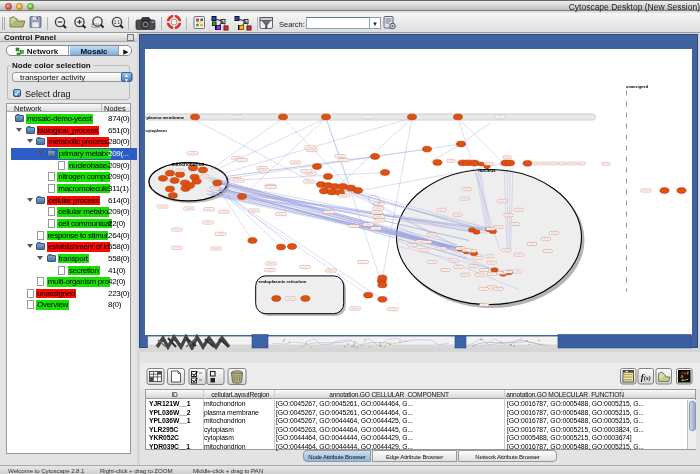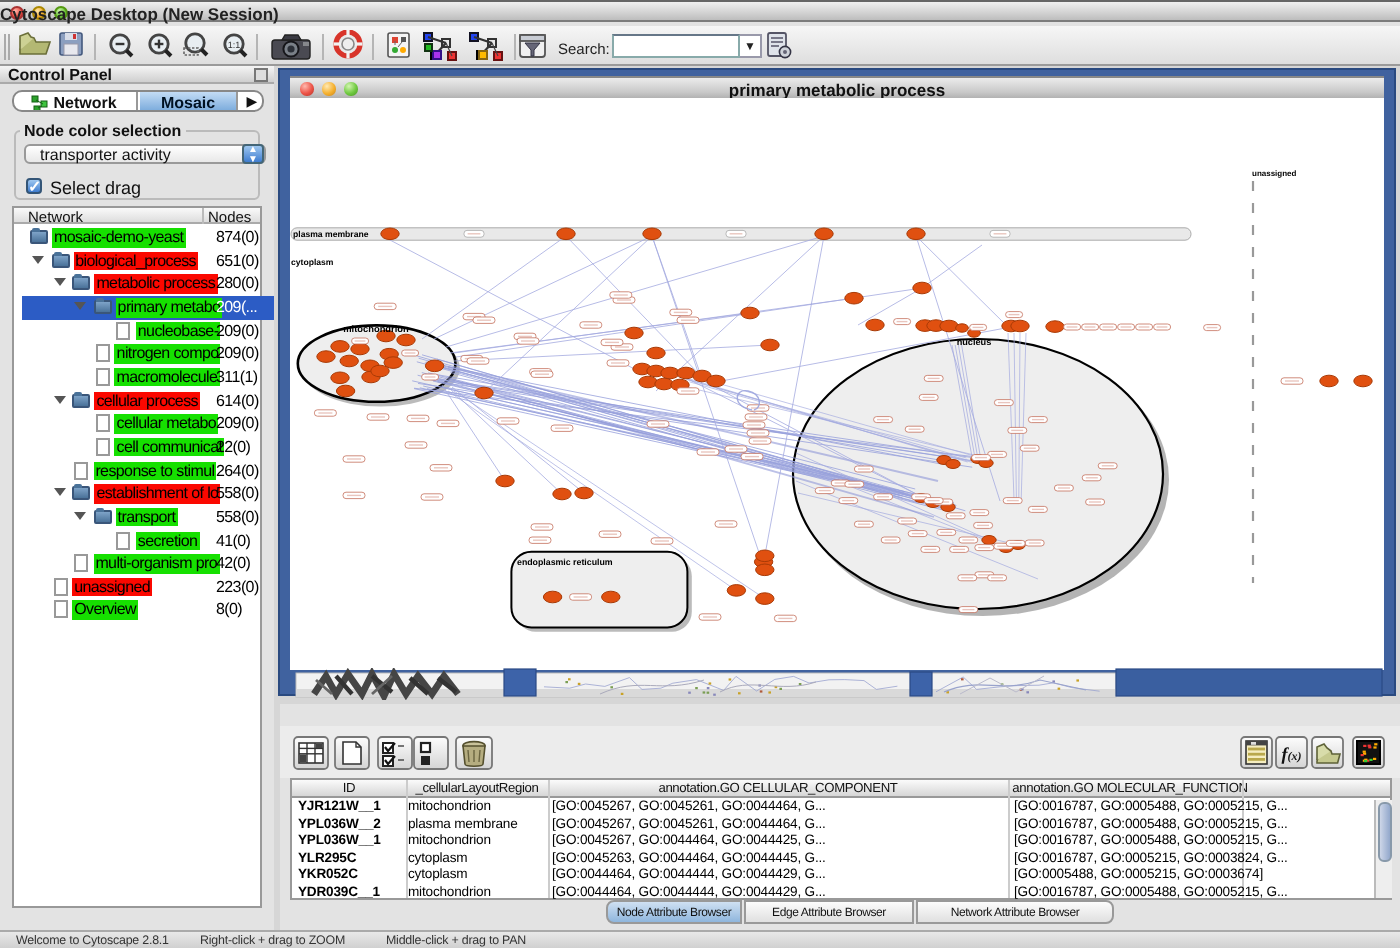--- a/index.html
+++ b/index.html
@@ -3,21 +3,21 @@
 <style>
 *{margin:0;padding:0;box-sizing:border-box}
 html,body{width:700px;height:474px;overflow:hidden;font-family:"Liberation Sans",sans-serif}
 #win{position:absolute;left:0;top:0;width:700px;height:474px;background:#e2e2e2}
 
 #titlebar{position:absolute;left:0;top:0;width:700px;height:11px;background:linear-gradient(#f0f0f0,#d2d2d2 60%,#bdbdbd);border-top:1px solid #666;border-bottom:1px solid #7c7c7c}
 .tl{position:absolute;top:2px;width:7px;height:7px;border-radius:50%}
 #titlebar .t1{left:5px;background:radial-gradient(circle at 35% 30%,#ffb9ae,#ec5347 55%,#b03328);border:.5px solid #a33}
 #titlebar .t2{left:16px;background:radial-gradient(circle at 35% 30%,#ffe9b3,#f5b02e 55%,#c5821b);border:.5px solid #a80}
 #titlebar .t3{left:27px;background:radial-gradient(circle at 35% 30%,#d2f5b0,#6fc93f 55%,#4b9427);border:.5px solid #591}
-#titlebar .ttl{position:absolute;left:0;right:0;top:1px;text-align:left;font-size:8.5px;font-weight:bold;color:#222}
+#titlebar .ttl{position:absolute;left:0;right:0;top:1px;text-align:right;font-size:8.5px;font-weight:normal;color:#222}
 
 #toolbar{position:absolute;left:0;top:13px;width:700px;height:20px;background:linear-gradient(#f6f6f6,#dedede);border-bottom:1px solid #9a9a9a}
 .sep{position:absolute;top:4px;height:13px;width:1px;background:#b5b5b5}
 #toolbar svg{position:absolute;top:2px}
 #searchlbl{position:absolute;left:279px;top:7px;font-size:7.5px;color:#222}
 #searchbox{position:absolute;left:306px;top:4px;width:64px;height:12px;background:#fff;border:1px solid #8aa;border-top:1px solid #678}
 #searcharrow{position:absolute;left:370px;top:4px;width:11px;height:12px;background:#fff;border:1px solid #99a;border-left:none;font-size:6px;line-height:12px;text-align:center;color:#222}
 
 #cp{position:absolute;left:0;top:33px;width:137px;height:432px;background:#e3e3e3}
 #cphdr{position:absolute;left:0;top:0;width:137px;height:9px;background:linear-gradient(#f5f5f5,#cfcfcf);border-bottom:1px solid #aaa;font-size:8px;font-weight:bold;color:#111;padding-left:4px;line-height:9px}
@@ -282,26 +282,20 @@
 <div class="trow" style="top:195.4px">
             <div class="file" style="left:15.6px"></div>
             <div class="lbl green" style="left:25.1px">Overview</div>
             <span class="cnt">8(0)</span>
           </div>
 </div>
     </div>
   </div>
   <div id="desk">
     <div id="frame">
-      <div id="ftitle">
-        <div class="tl t1"></div>
-          <div class="tl t2"></div>
-          <div class="tl t3"></div>
-        <div class="ttl">primary metabolic process</div>
-      </div>
       <div id="fcanvas">
         <svg id="net" width="545" height="286" viewBox="146 48.5 545 286">
 <ellipse cx="492.5" cy="239.5" rx="93" ry="68" fill="#777" opacity="0.55"></ellipse>
 <ellipse cx="490" cy="236.5" rx="92.5" ry="67.5" fill="#eeeeee" stroke="#000" stroke-width="1.1"></ellipse>
 <ellipse cx="191.3" cy="183.5" rx="39.6" ry="19.3" fill="#777" opacity="0.5"></ellipse>
 <ellipse cx="189.3" cy="181.3" rx="39.4" ry="19.1" fill="#eeeeee" stroke="#000" stroke-width="1.3"></ellipse>
 <rect x="258.9" y="277.6" width="88" height="37.8" rx="10" fill="#777" opacity="0.5"></rect>
 <rect x="256.7" y="275.4" width="88" height="37.8" rx="10" fill="#eeeeee" stroke="#000" stroke-width="1"></rect>
 <rect x="146.5" y="113.4" width="450" height="6.2" rx="3" fill="#e9e9e9" stroke="#aaa" stroke-width="0.5"></rect>
 <line x1="627.5" y1="90" x2="627.5" y2="291" stroke="#999" stroke-width="1.1" stroke-dasharray="5,6"></line>

